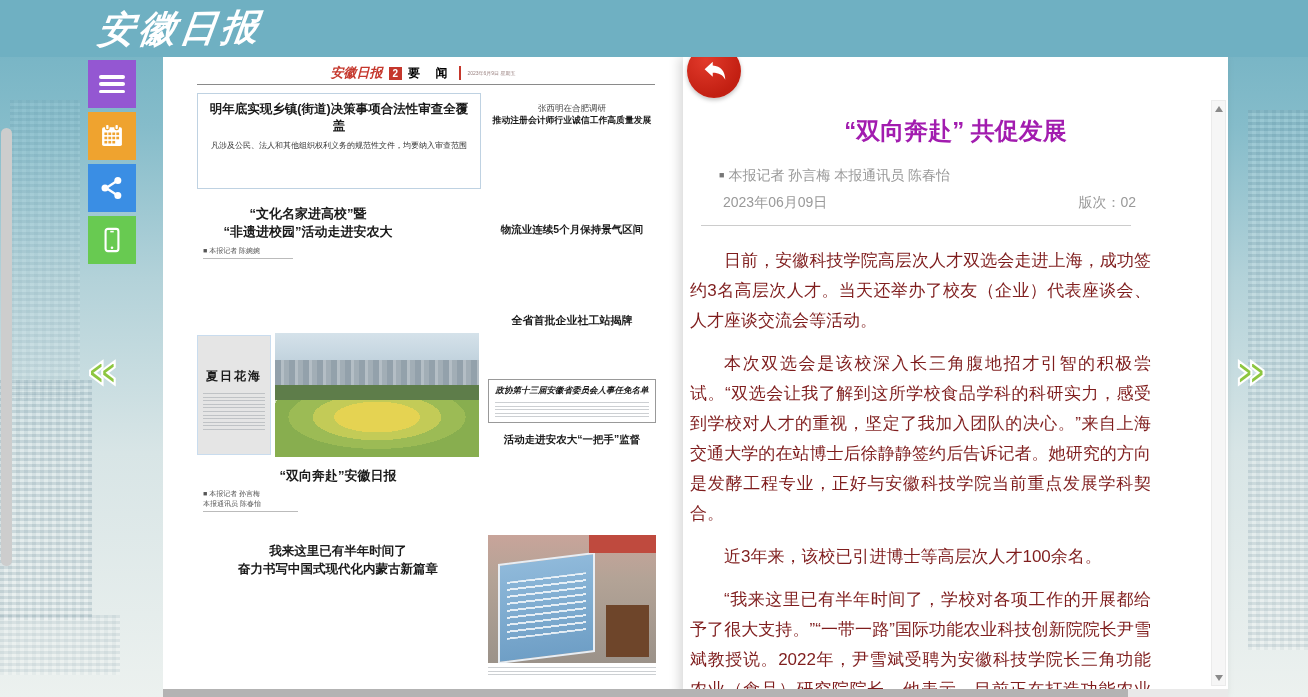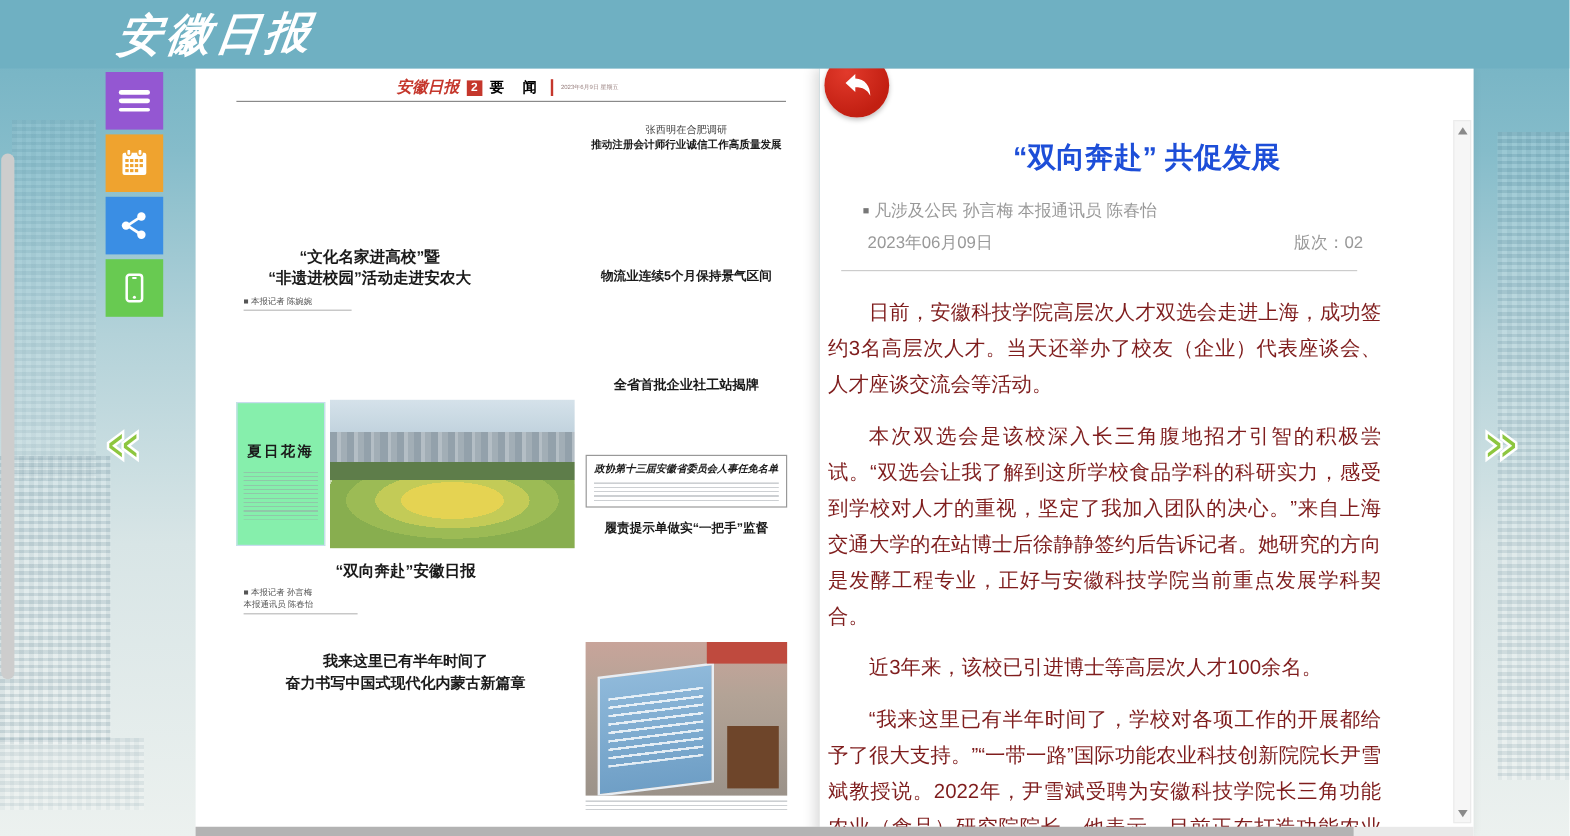--- a/index.html
+++ b/index.html
@@ -59,21 +59,21 @@
   #lead-box { left:34px; top:36px; width:284px; height:96px; border:1px solid #bfd2e2; padding:7px 8px; }
   #lead-box .hl { position:static; font-size:12.5px; letter-spacing:0; }
   #lead-box .sub { position:static; font-size:8px; color:#333; text-align:center; margin-top:5px; }
   #lead-box .cols { position:static; margin-top:7px; height:48px; }
 
   #campus-h1 { left:40px; top:148px; width:210px; font-size:13px; }
   #campus-h2 { left:30px; top:166px; width:230px; font-size:13px; }
   #campus-by { left:40px; top:189px; width:90px; }
   #campus-cols { left:34px; top:202px; width:282px; height:72px; }
 
-  #photo1-cap { left:34px; top:278px; width:74px; height:120px; background:#86efac; border:1px solid #c9dcee; padding:6px 5px; }
+  #photo1-cap { left:34px; top:278px; width:74px; height:120px; background:#e5e5e5; border:1px solid #c9dcee; padding:6px 5px; }
   #photo1-title { position:static; display:block; font-weight:bold; font-size:12px; color:#1a1a1a; text-align:center; margin-top:26px; letter-spacing:2px; }
   #photo1-cap .tx { position:static; display:block; height:40px; margin-top:8px; }
   #photo1 { left:112px; top:276px; width:204px; height:124px; overflow:hidden; }
   #photo1 .sky  { left:0; top:0; width:100%; height:22%; background:linear-gradient(180deg,#d5e2ea,#c2d3de); }
   #photo1 .city { left:0; top:22%; width:100%; height:20%;
       background:repeating-linear-gradient(90deg,#93a1ab 0 6px,#b4bec5 6px 9px,#a2aeb6 9px 14px); }
   #photo1 .trees{ left:0; top:42%; width:100%; height:12%; background:#5e7d4a; }
   #photo1 .field{ left:0; top:54%; width:100%; height:46%;
       background:linear-gradient(120deg,rgba(255,255,255,.55) 0 2px,transparent 2px) ,
                  radial-gradient(ellipse 70% 90% at 50% 30%, #e5d352 0 30%, #c3cb57 30% 45%, #9cbb55 45% 62%, #88ae4f 62% 100%); }
@@ -108,21 +108,21 @@
   #photo2 .redtop { left:60%; top:0; width:40%; height:14%; background:#bf4a3e; }
   #photo2 .chair { left:70%; top:55%; width:26%; height:40%; background:#6e452a; }
   #photo2-cap { left:325px; top:610px; width:168px; height:8px; }
 
   
   #reader { position:absolute; left:683px; top:57px; width:545px; height:640px; background:#fff; z-index:4;
             box-shadow:-4px 0 10px rgba(0,0,0,.15); }
   #back-btn { position:absolute; left:687px; top:44px; width:54px; height:54px; border-radius:50%; z-index:5; cursor:pointer;
             background:radial-gradient(circle at 35% 30%, #e23a2b, #c21f12 70%); box-shadow:0 2px 4px rgba(0,0,0,.25); 
             display:flex; align-items:center; justify-content:center; }
-  #reader-title { position:absolute; left:0; top:58px; width:100%; text-align:center; font-size:24px; font-weight:600; color:#1d4ed8; }
+  #reader-title { position:absolute; left:0; top:58px; width:100%; text-align:center; font-size:24px; font-weight:600; color:#a21caf; }
   #reader-byline { position:absolute; left:36px; top:110px; font-size:14px; color:#999; }
   #reader-byline .sq { font-size:9px; vertical-align:2px; color:#777; margin-right:4px; }
   #reader-date { position:absolute; left:40px; top:137px; font-size:14px; color:#999; }
   #reader-edition { position:absolute; right:92px; top:137px; font-size:14px; color:#999; }
   #reader-divider { position:absolute; left:18px; top:168px; width:430px; height:1px; background:#ccc; }
   #reader-body { position:absolute; left:7px; top:189px; width:461px; height:446px; overflow:hidden;
             font-size:17px; color:#7f1d1d; line-height:30px; text-align:justify; }
   #reader-body p { text-indent:2em; margin-bottom:13px; }
 
   
@@ -155,20 +155,30 @@
   <div id="paper">
     <div id="np-masthead">
       <span id="np-logo">安徽日报</span>
       <span id="np-pageno">2</span>
       <span id="np-section">要 闻</span>
       <span id="np-bar"></span>
       <span class="np-tiny">2023年6月9日 星期五</span>
     </div>
     <div id="np-rule"></div>
 
+    <div id="lead-box">
+      <div class="hl headline">明年底实现乡镇(街道)决策事项合法性审查全覆盖</div>
+      <div class="sub">凡涉及公民、法人和其他组织权利义务的规范性文件，均要纳入审查范围</div>
+      <div class="cols">
+          <i></i>
+          <i></i>
+          <i></i>
+          <i></i>
+        </div>
+    </div>
 
     <div id="campus-h2" class="headline">“非遗进校园”活动走进安农大</div>
     <div id="campus-h1" class="headline">“文化名家进高校”暨</div>
     <div id="campus-by" class="byline-sm">■ 本报记者 陈婉婉</div>
     <div id="campus-cols" class="cols">
         <i></i>
         <i></i>
         <i></i>
       </div>
 
@@ -213,39 +223,39 @@
       </div>
     <div id="rcol-h3" class="headline">全省首批企业社工站揭牌</div>
     <div id="rcol-c3" class="cols">
         <i></i>
         <i></i>
       </div>
     <div id="rcol-box">
       <div class="hl headline">政协第十三届安徽省委员会人事任免名单</div>
       <span class="tx"></span>
     </div>
-    <div id="rcol-h4" class="headline">履责提示单做实“一把手”监督</div>
+    <div id="rcol-h4" class="headline">活动走进安农大“一把手”监督</div>
     <div id="rcol-c4" class="cols">
         <i></i>
         <i></i>
       </div>
     <div id="photo2">
       <div class="board">
           <i></i>
         </div>
         <div class="redtop"></div>
         <div class="chair"></div>
     </div>
     <div id="photo2-cap" class="tx"></div>
   </div>
 
   <div id="reader">
     <div id="reader-title">“双向奔赴” 共促发展</div>
     <div id="reader-byline">
-      <span class="sq">■</span><span>凡涉及公民 孙言梅 本报通讯员 陈春怡</span>
+      <span class="sq">■</span><span>本报记者 孙言梅 本报通讯员 陈春怡</span>
     </div>
     <div id="reader-date">2023年06月09日</div>
     <div id="reader-edition">版次：02</div>
     <div id="reader-divider"></div>
     <div id="reader-body">
       <p>日前，安徽科技学院高层次人才双选会走进上海，成功签约3名高层次人才。当天还举办了校友（企业）代表座谈会、人才座谈交流会等活动。</p>
       <p>本次双选会是该校深入长三角腹地招才引智的积极尝试。“双选会让我了解到这所学校食品学科的科研实力，感受到学校对人才的重视，坚定了我加入团队的决心。”来自上海交通大学的在站博士后徐静静签约后告诉记者。她研究的方向是发酵工程专业，正好与安徽科技学院当前重点发展学科契合。</p>
       <p>近3年来，该校已引进博士等高层次人才100余名。</p>
       <p>“我来这里已有半年时间了，学校对各项工作的开展都给予了很大支持。”“一带一路”国际功能农业科技创新院院长尹雪斌教授说。2022年，尹雪斌受聘为安徽科技学院长三角功能农业（食品）研究院院长。他表示，目前正在打造功能农业（食品）研发团队，希望更多优秀人才加入进来。</p>
 

